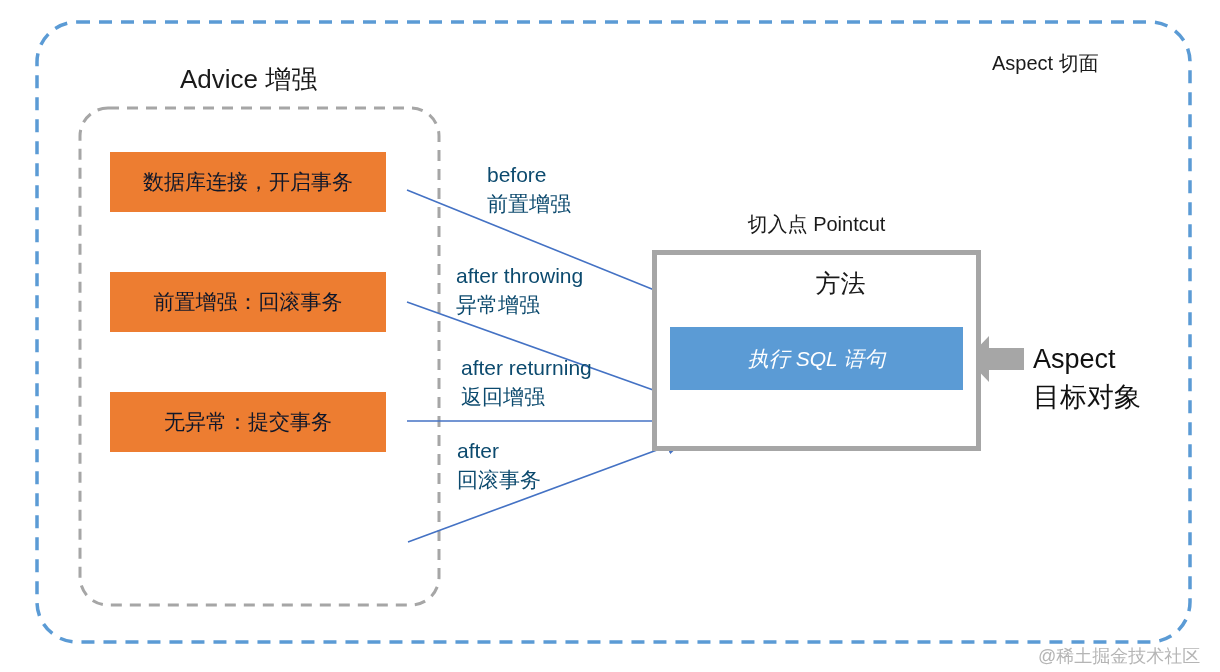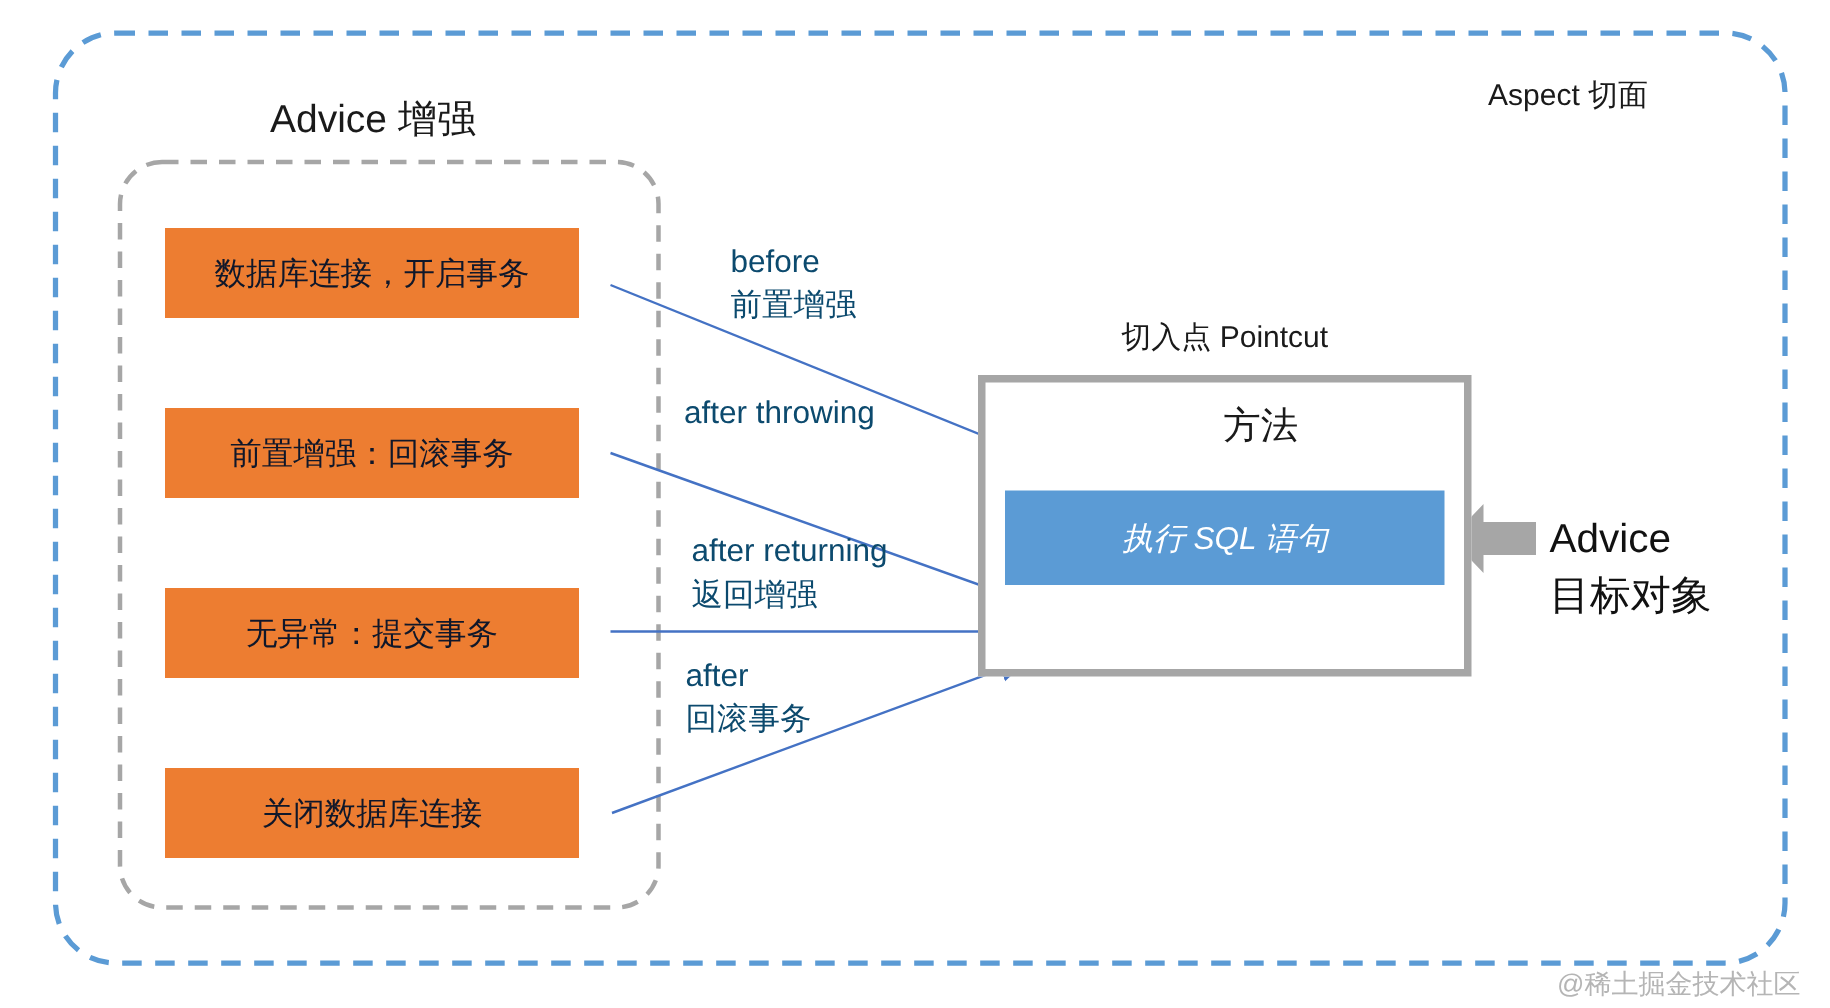--- a/index.html
+++ b/index.html
@@ -114,46 +114,44 @@
 
   <div class="abs advice-box" style="top:152px">
     <span>数据库连接，开启事务</span>
   </div>
   <div class="abs advice-box" style="top:272px">
     <span>前置增强：回滚事务</span>
   </div>
   <div class="abs advice-box" style="top:392px">
     <span>无异常：提交事务</span>
   </div>
-  <div class="abs advice-box" style="top:512px">
-    <span>关闭数据库连接</span>
-  </div>
 
   <div class="abs arrow-label" style="left:487px; top:160px">
     <div>before</div>
     <div>前置增强</div>
   </div>
   <div class="abs arrow-label" style="left:456px; top:261px">
     <div>after throwing</div>
+    <div>异常增强</div>
   </div>
   <div class="abs arrow-label" style="left:461px; top:353px">
     <div>after returning</div>
     <div>返回增强</div>
   </div>
   <div class="abs arrow-label" style="left:457px; top:436px">
     <div>after</div>
     <div>回滚事务</div>
   </div>
 
   <div class="abs pointcut-box"></div>
   <div class="abs method-label">方法</div>
   <div class="abs sql-box">
     <span>执行 SQL 语句</span>
   </div>
 
   <div class="abs target-label">
-    <div>Advice</div>
+    <div>Aspect</div>
     <div>目标对象</div>
   </div>
 
   <div class="abs watermark">@稀土掘金技术社区</div>
 
 </div>
 
 </body></html>

